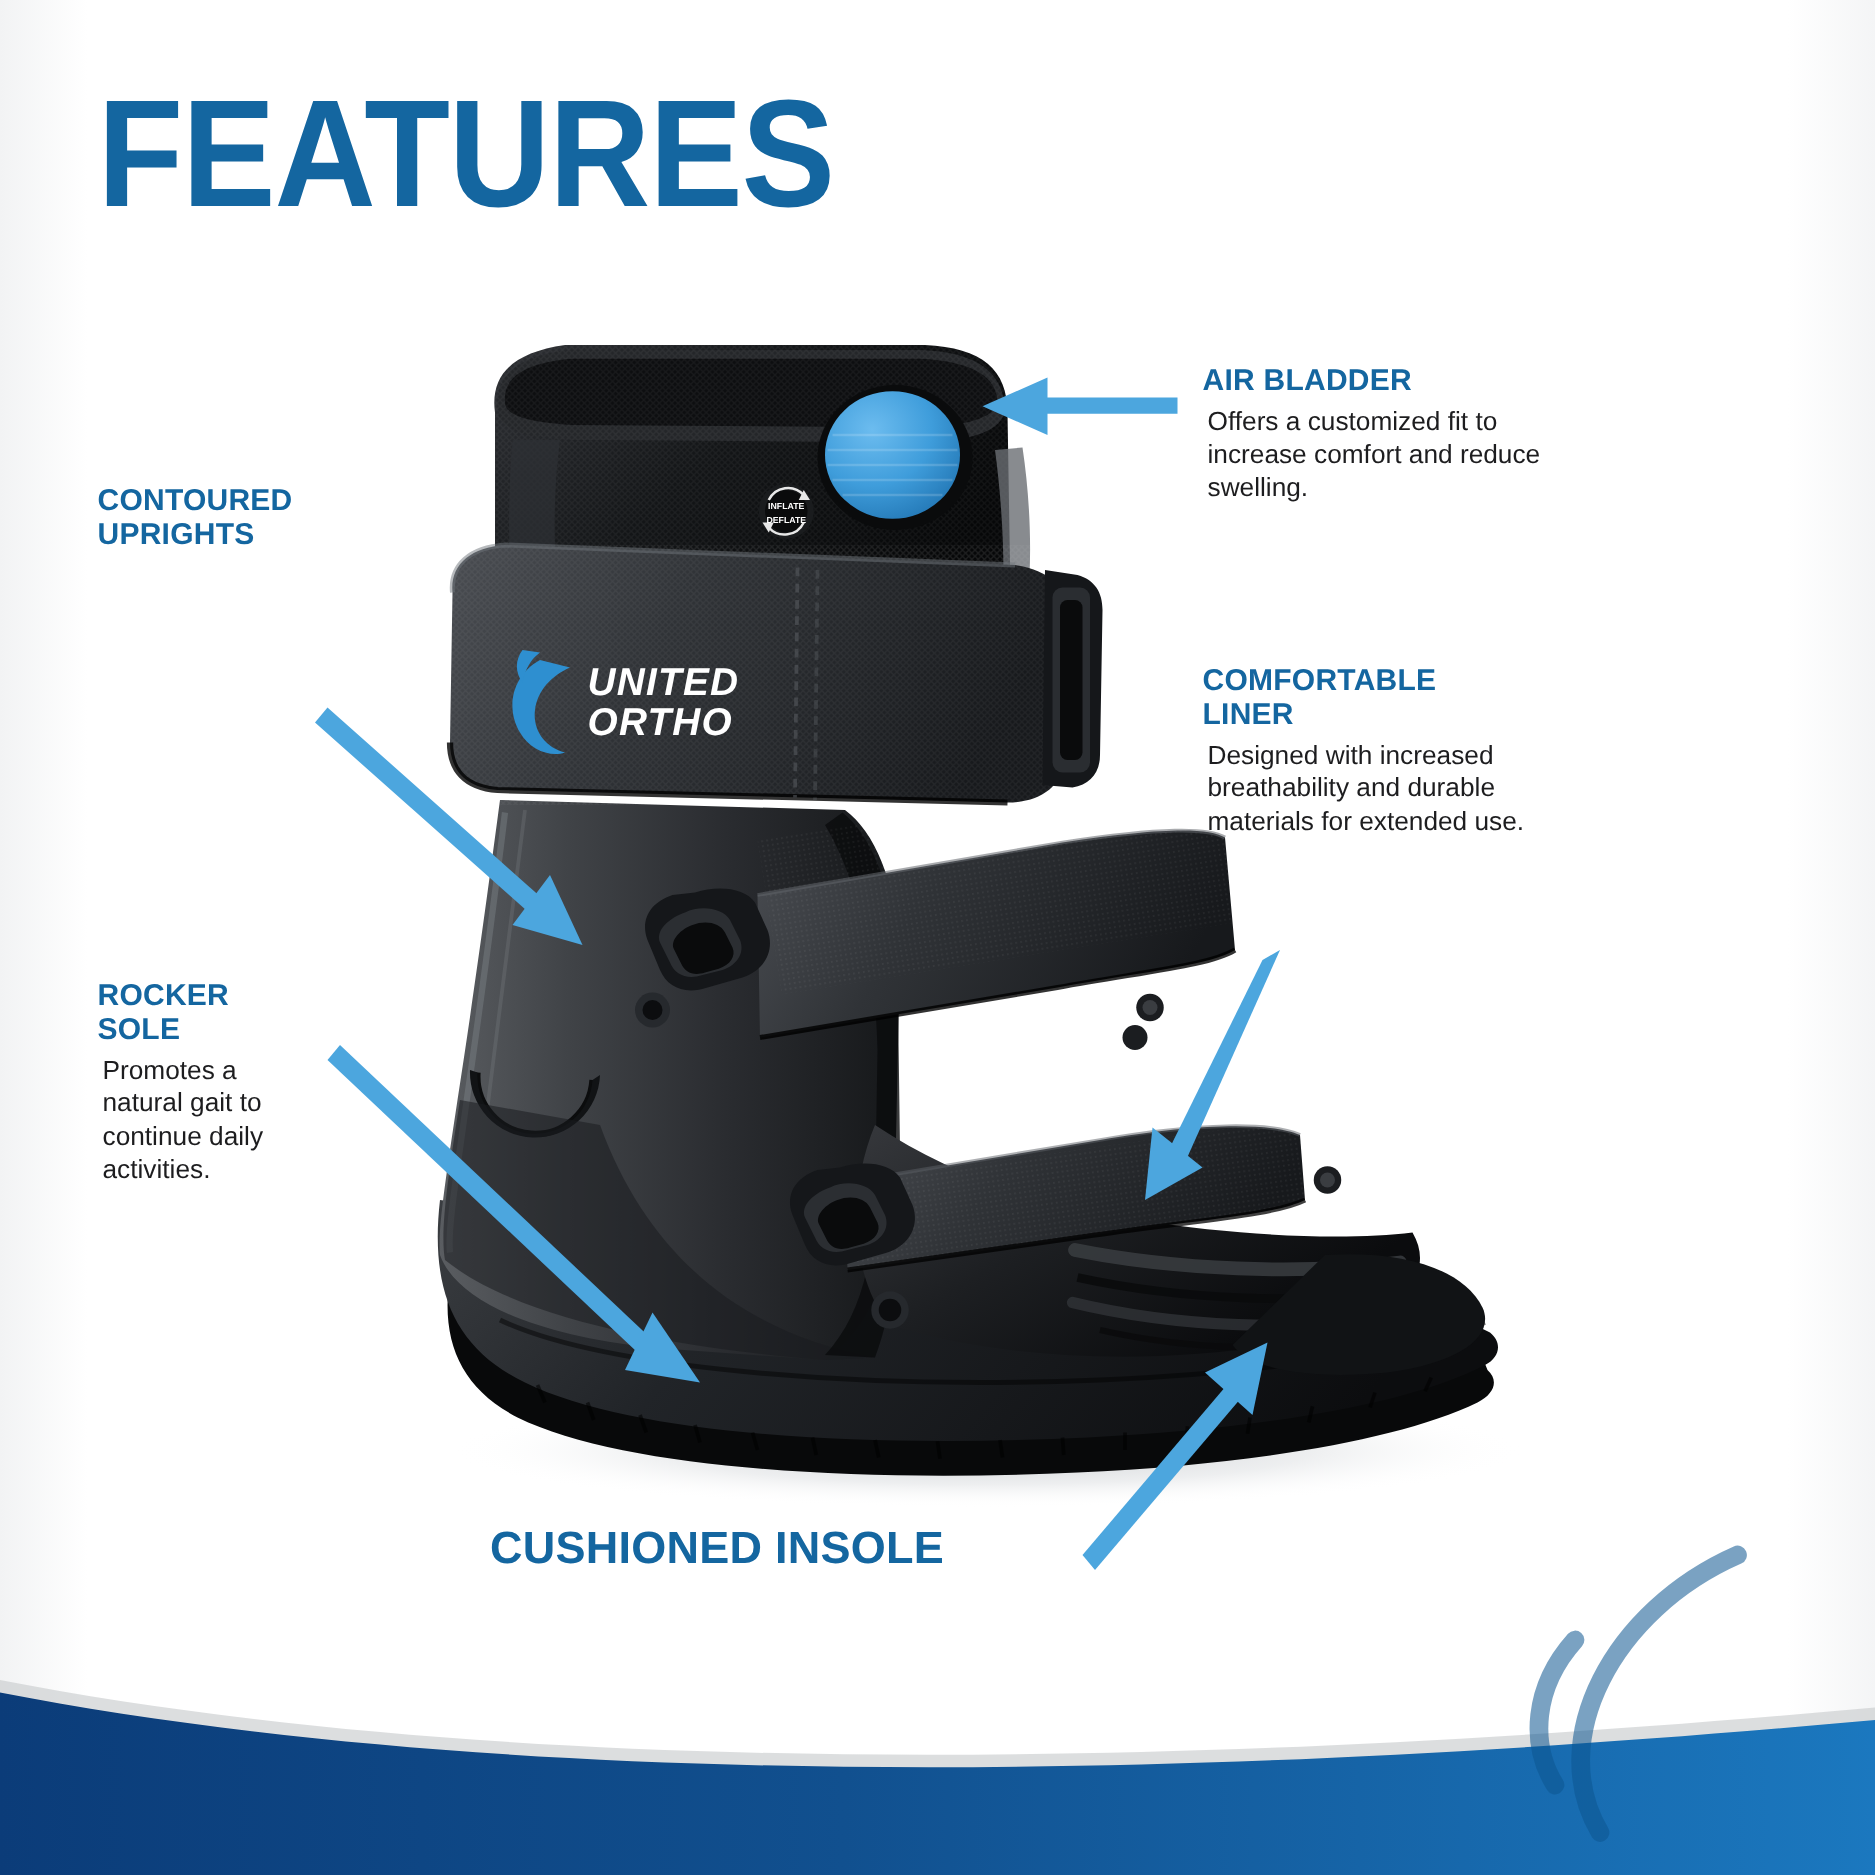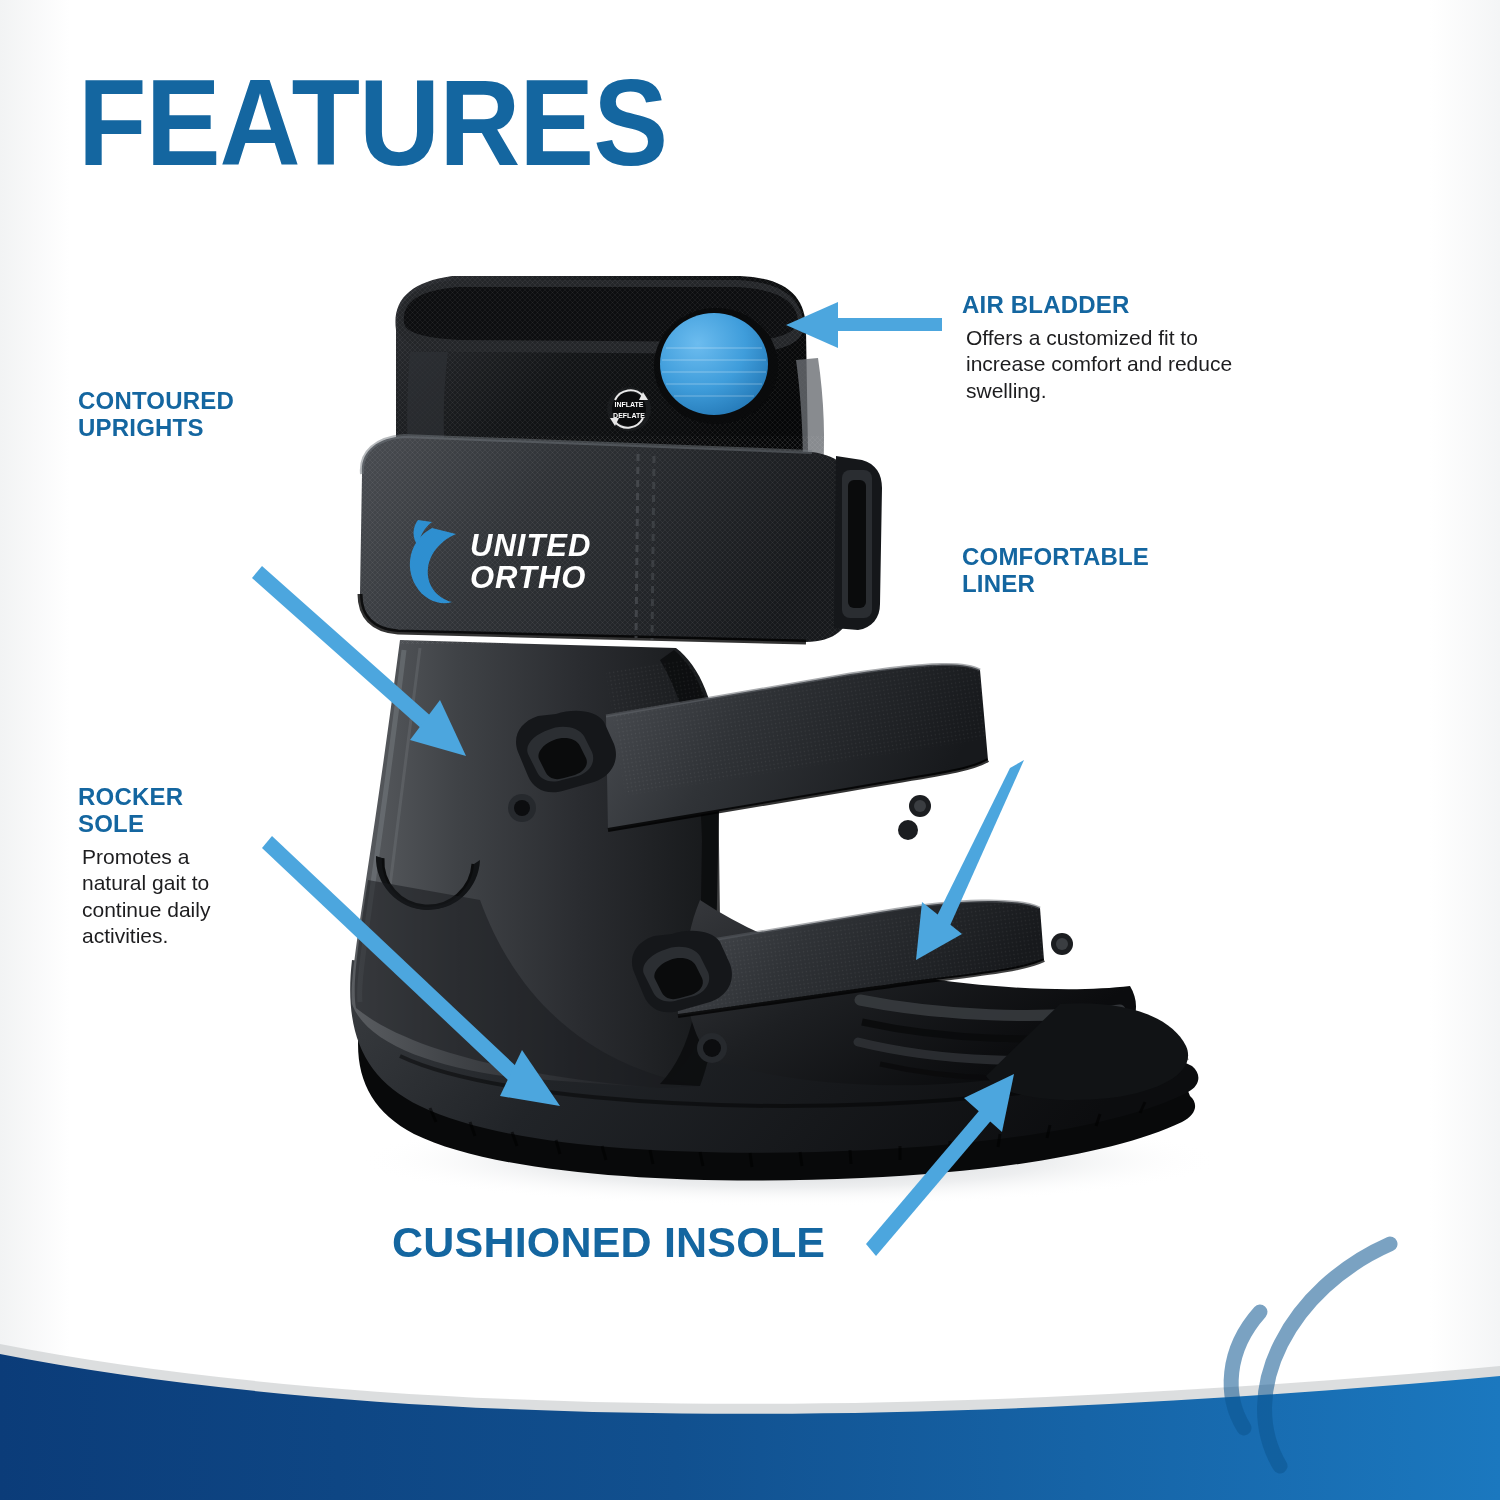--- a/index.html
+++ b/index.html
@@ -44,23 +44,23 @@
     font-size:21px;
     line-height:1.26;
     font-weight:normal;
     margin:4px;
     white-space:pre-line;
   }
 
   #feat-contoured{left:78px;top:388px;width:300px;}
   #feat-rocker   {left:78px;top:784px;width:290px;}
   #feat-air      {left:962px;top:292px;width:480px;}
-  #feat-liner    {left:962px;top:544px;width:470px;}
+  #feat-liner    {left:962px;top:532px;width:470px;}
   #feat-insole   {left:392px;top:1218px;width:470px;}
-  #feat-insole .f-head{font-size:43px;}
+  #feat-insole .f-head{font-size:36px;}
 
   
   #art{position:absolute;left:0;top:0;width:1500px;height:1500px;}
 
   
   #band{position:absolute;left:0;bottom:0;width:1500px;height:190px;}
 </style>
 </head>
 <body>
 
@@ -405,19 +405,22 @@
   <div class="feature" id="feat-air">
     <p class="f-head">AIR BLADDER</p>
     <p class="f-body">Offers a customized fit to
 increase comfort and reduce
 swelling.</p>
   </div>
 
   <div class="feature" id="feat-liner">
     <p class="f-head">COMFORTABLE
 LINER</p>
+    <p class="f-body">Designed with increased
+breathability and durable
+materials for extended use.</p>
   </div>
 
   <div class="feature" id="feat-insole">
     <p class="f-head">CUSHIONED INSOLE</p>
   </div>
 
 </div>
 
 </body></html>

